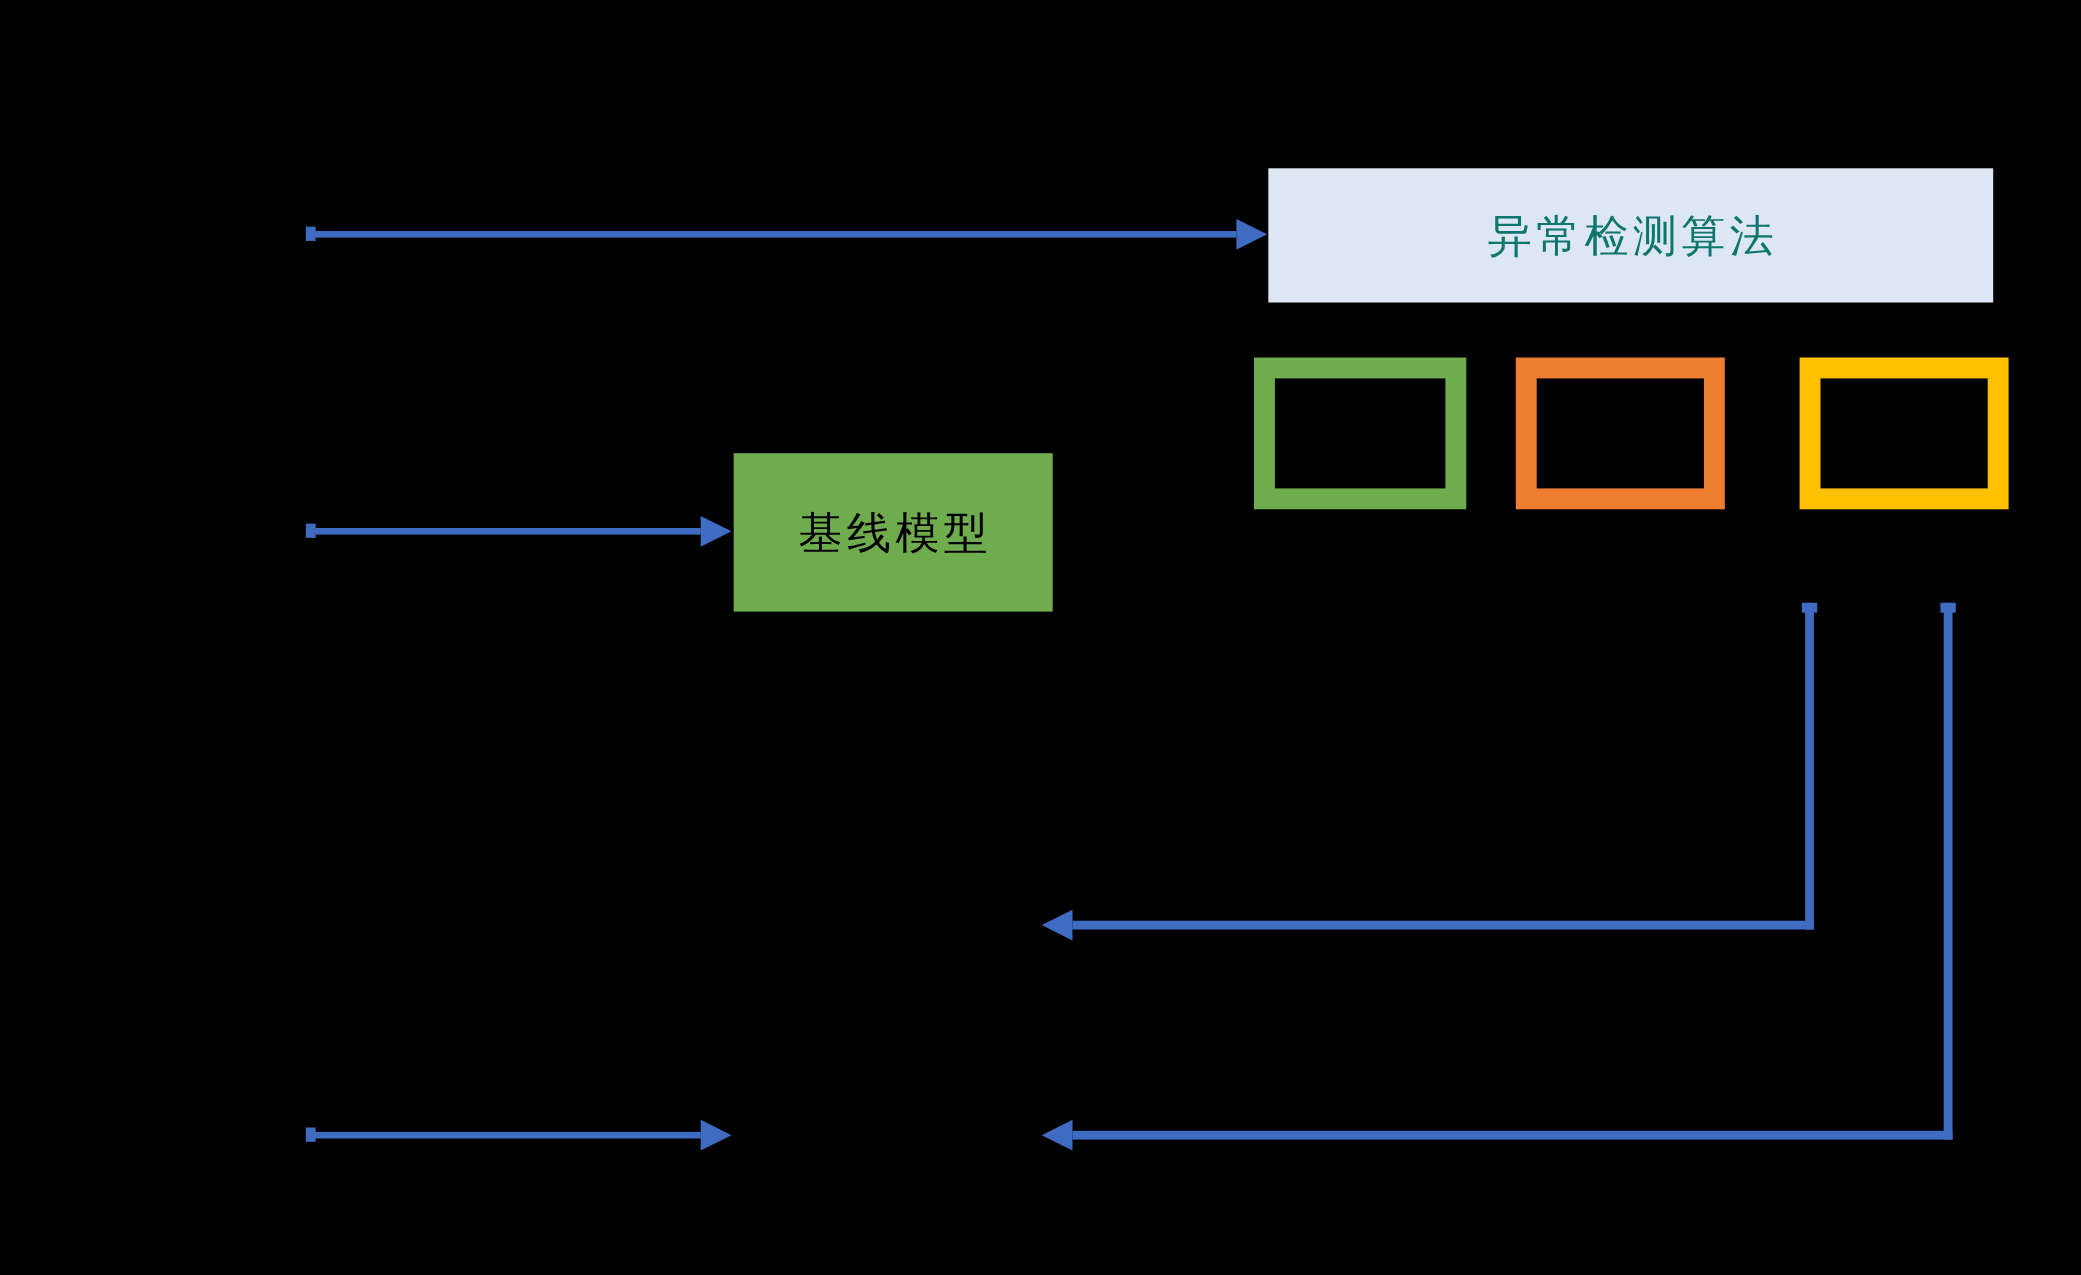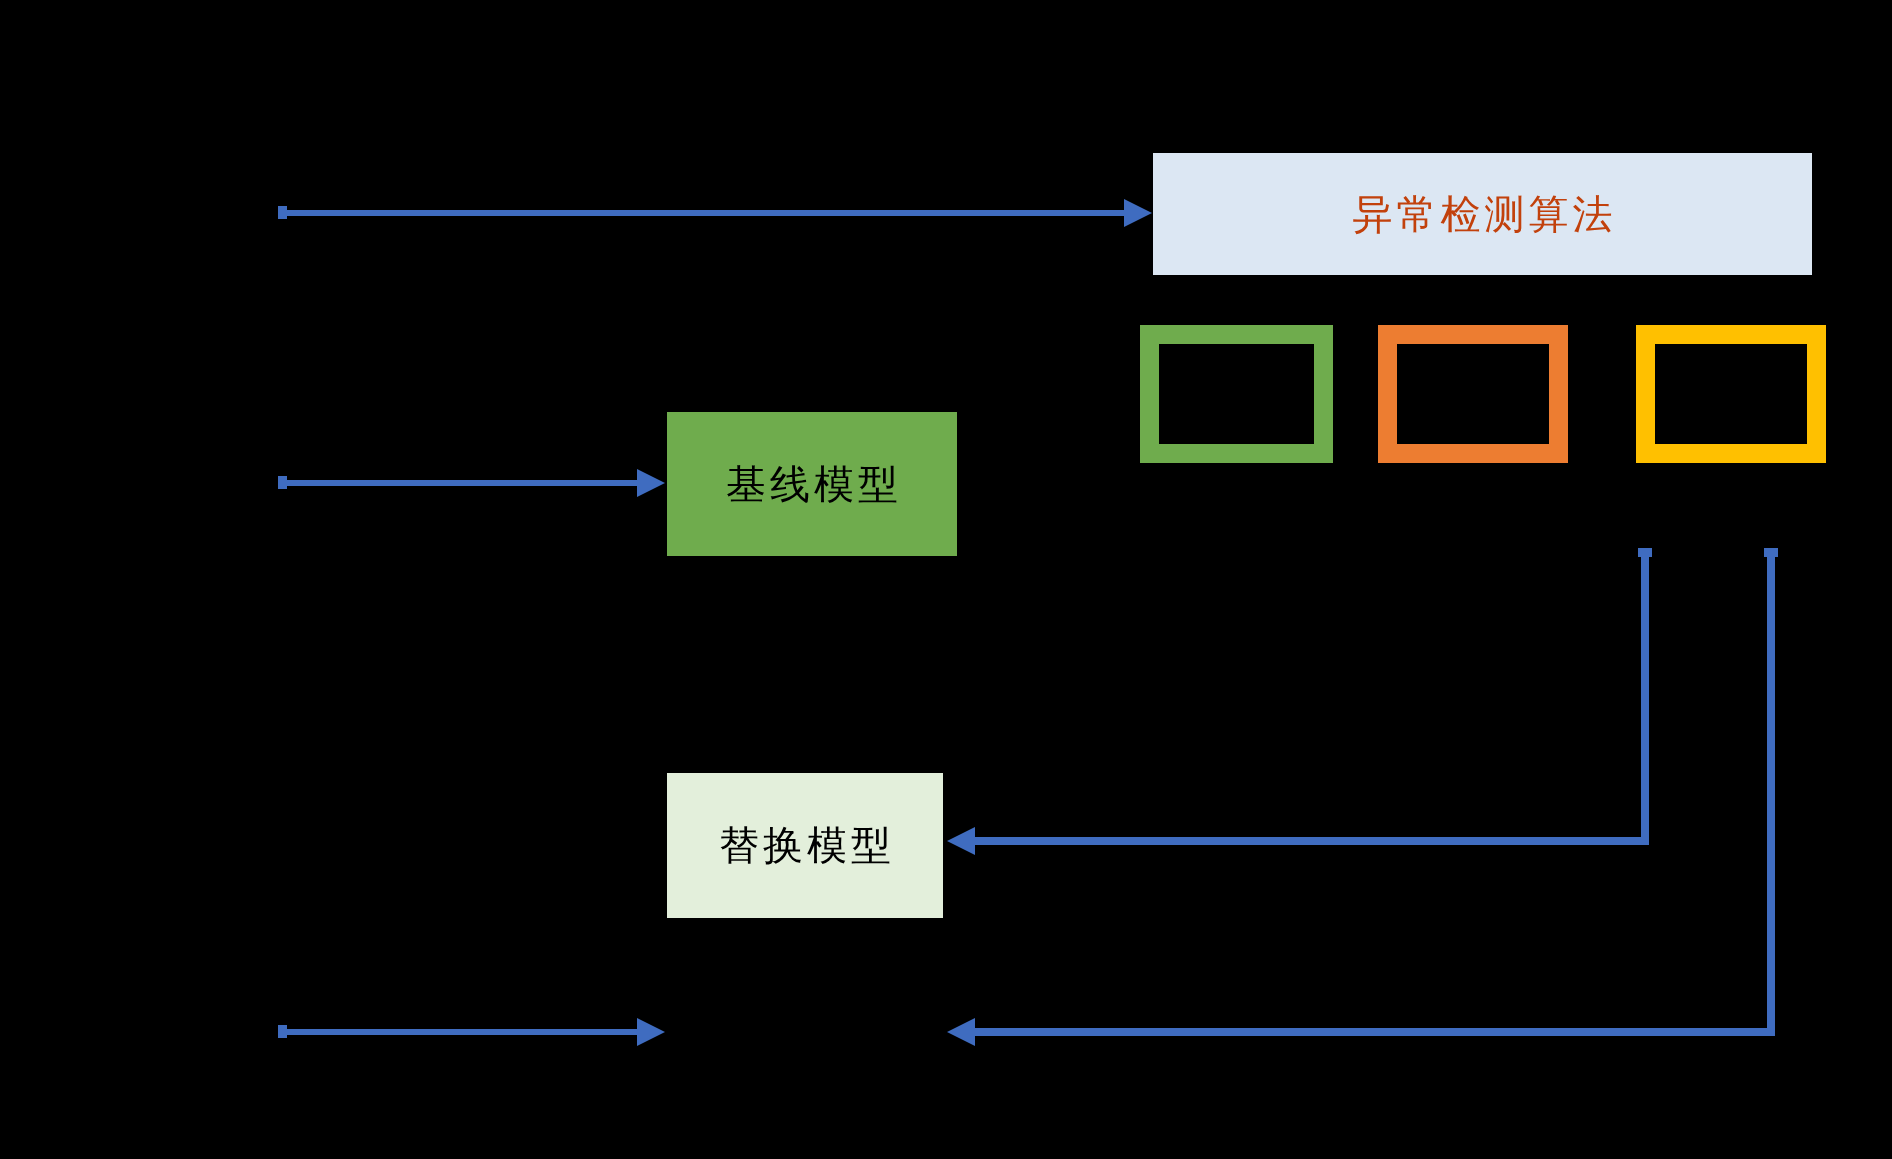--- a/index.html
+++ b/index.html
@@ -49,21 +49,21 @@
 </style>
 </head>
 <body>
 
 <div class="canvas">
 
   <div class="cap" style="left: 278px; top: 206px; width: 9px; height: 13px; background-color: rgb(63, 108, 192);"></div>
   <div class="shaft-h" style="left: 280px; top: 210px; width: 844px; height: 6px; background-color: rgb(63, 108, 192);"></div>
   <div class="head head-right" style="left: 1124px; top: 199px; border-left-color: rgb(63, 108, 192);"></div>
 
-  <div class="node" style="left: 1153px; top: 153px; width: 659px; height: 122px; background-color: rgb(220, 231, 243); color: #c2410c;">
+  <div class="node" style="left: 1153px; top: 153px; width: 659px; height: 122px; background-color: rgb(220, 231, 243); color: #0f766e;">
     <span>异常检测算法</span>
   </div>
 
   <div class="frame" style="left: 1140px; top: 325px; width: 193px; height: 138px; border-color: rgb(111, 172, 77);"></div>
   <div class="frame" style="left: 1378px; top: 325px; width: 190px; height: 138px; border-color: rgb(237, 125, 49);"></div>
   <div class="frame" style="left: 1636px; top: 325px; width: 190px; height: 138px; border-color: rgb(255, 192, 0);"></div>
 
   <div class="cap" style="left: 278px; top: 476px; width: 9px; height: 13px; background-color: rgb(63, 108, 192);"></div>
   <div class="shaft-h" style="left: 280px; top: 480px; width: 357px; height: 6px; background-color: rgb(63, 108, 192);"></div>
   <div class="head head-right" style="left: 637px; top: 469px; border-left-color: rgb(63, 108, 192);"></div>
@@ -75,22 +75,19 @@
   <div class="cap" style="left: 1638px; top: 548px; width: 14px; height: 9px; background-color: rgb(63, 108, 192);"></div>
   <div class="shaft-v" style="left: 1641px; top: 548px; width: 8px; height: 297px; background-color: rgb(63, 108, 192);"></div>
   <div class="shaft-h" style="left: 975px; top: 837px; width: 674px; height: 8px; background-color: rgb(63, 108, 192);"></div>
   <div class="head head-left" style="left: 947px; top: 827px; border-right-color: rgb(63, 108, 192);"></div>
 
   <div class="cap" style="left: 1764px; top: 548px; width: 14px; height: 9px; background-color: rgb(63, 108, 192);"></div>
   <div class="shaft-v" style="left: 1767px; top: 548px; width: 8px; height: 488px; background-color: rgb(63, 108, 192);"></div>
   <div class="shaft-h" style="left: 975px; top: 1028px; width: 800px; height: 8px; background-color: rgb(63, 108, 192);"></div>
   <div class="head head-left" style="left: 947px; top: 1018px; border-right-color: rgb(63, 108, 192);"></div>
 
-  <div class="node" style="left: 667px; top: 773px; width: 276px; height: 145px; background-color: rgb(227, 239, 219); color: rgb(0, 0, 0);">
-    <span>替换模型</span>
-  </div>
 
   <div class="cap" style="left: 278px; top: 1025px; width: 9px; height: 13px; background-color: rgb(63, 108, 192);"></div>
   <div class="shaft-h" style="left: 280px; top: 1029px; width: 357px; height: 6px; background-color: rgb(63, 108, 192);"></div>
   <div class="head head-right" style="left: 637px; top: 1018px; border-left-color: rgb(63, 108, 192);"></div>
 
 
 </div>
 
 </body></html>

